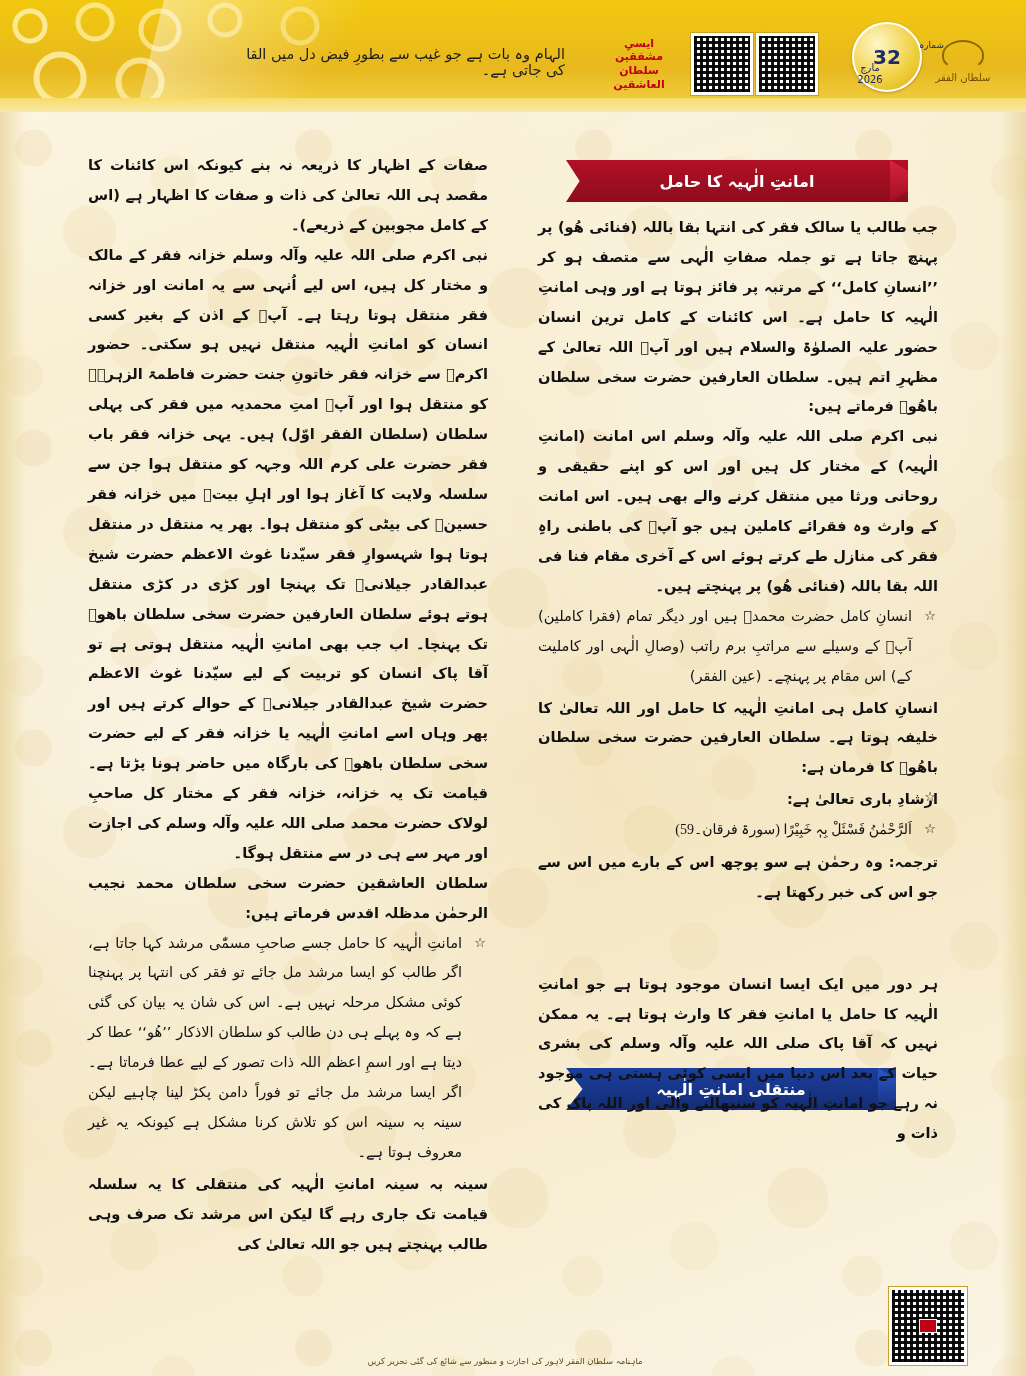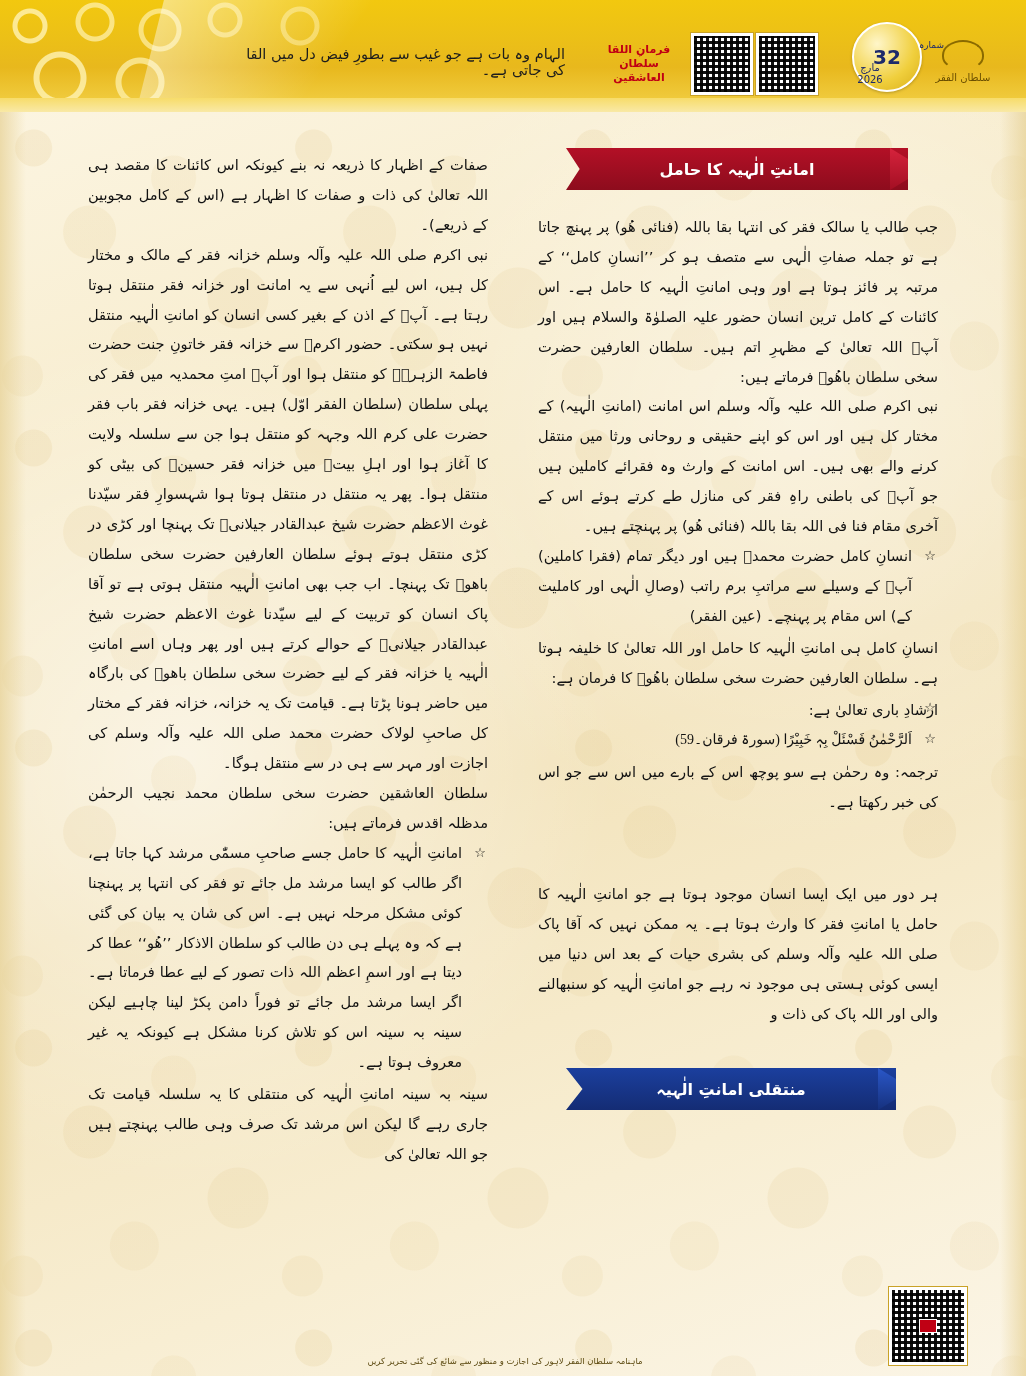--- a/index.html
+++ b/index.html
@@ -136,35 +136,35 @@
   
   .col{
     position:absolute;top:150px;width:400px;
     direction:rtl;text-align:justify;
     color:#111;
     font-family:"DejaVu Sans", sans-serif;
     font-size:14.6px;line-height:2.05;
   }
   #col-right{left:538px;}
   #col-left{left:88px;}
-  .col p{margin:0 0 0 0;}
+  .col p{margin:0 0 0 0;font-weight:bold;}
   .para{margin-bottom:2px;}
   .bullet{display:block;padding-right:26px;position:relative;margin-bottom:2px;}
   .bullet .star{position:absolute;right:2px;top:2px;color:#111;font-size:13px;}
   .arabic{font-family:Liberation Serif, serif;font-size:14px;}
 
   
   .ribbon{
     position:absolute;height:42px;display:flex;align-items:center;justify-content:center;
     color:#fff;font-weight:bold;font-size:16px;direction:rtl;
     font-family:"DejaVu Sans", sans-serif;
     letter-spacing:.3px;
   }
   #ribbon-1{
-    left:566px;top:148px;width:342px;
+    left:566px;top:160px;width:342px;
     background:linear-gradient(180deg,#b31026 0%,#8d0c1d 100%);
     clip-path:polygon(0 0,100% 0,100% 100%,0 100%,4% 50%);
   }
   #ribbon-1:before{
     content:"";position:absolute;right:-16px;top:0;width:34px;height:42px;
     background:linear-gradient(180deg,#d6233c 0%,#a30f23 100%);
     clip-path:polygon(0 0,100% 50%,0 100%);
   }
   #ribbon-2{
     left:566px;top:1068px;width:330px;
@@ -194,21 +194,21 @@
   <div class="header">
     <div class="header-rings"></div>
     <div class="header-wave"></div>
     <div class="header-strip-bottom"></div>
 
     <div class="hadith-bar">
       <span>الہام وہ بات ہے جو غیب سے بطورِ فیض دل میں القا کی جاتی ہے۔</span>
     </div>
 
     <div class="farman-badge">
-      <span>فرمانِ اللقا</span>
+      <span>ایسیِ مشفقین</span>
       <span>سلطان العاشقین</span>
     </div>
 
     <div class="qr" id="qr-header-1">
       <div class="qr-inner"></div>
     </div>
     <div class="qr" id="qr-header-2">
       <div class="qr-inner"></div>
     </div>
 

